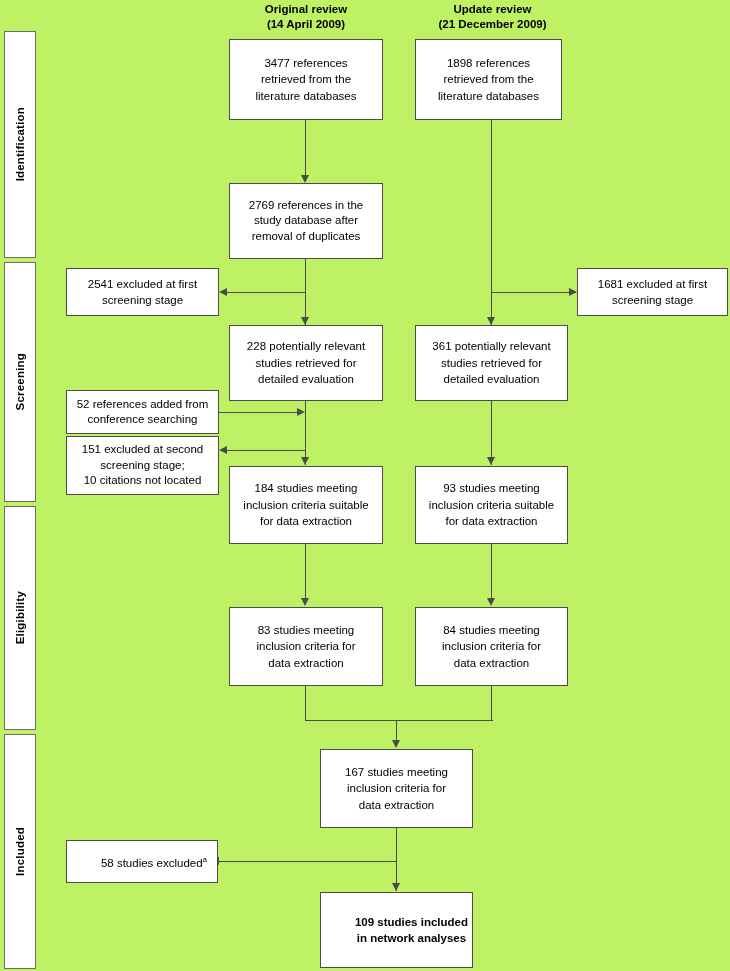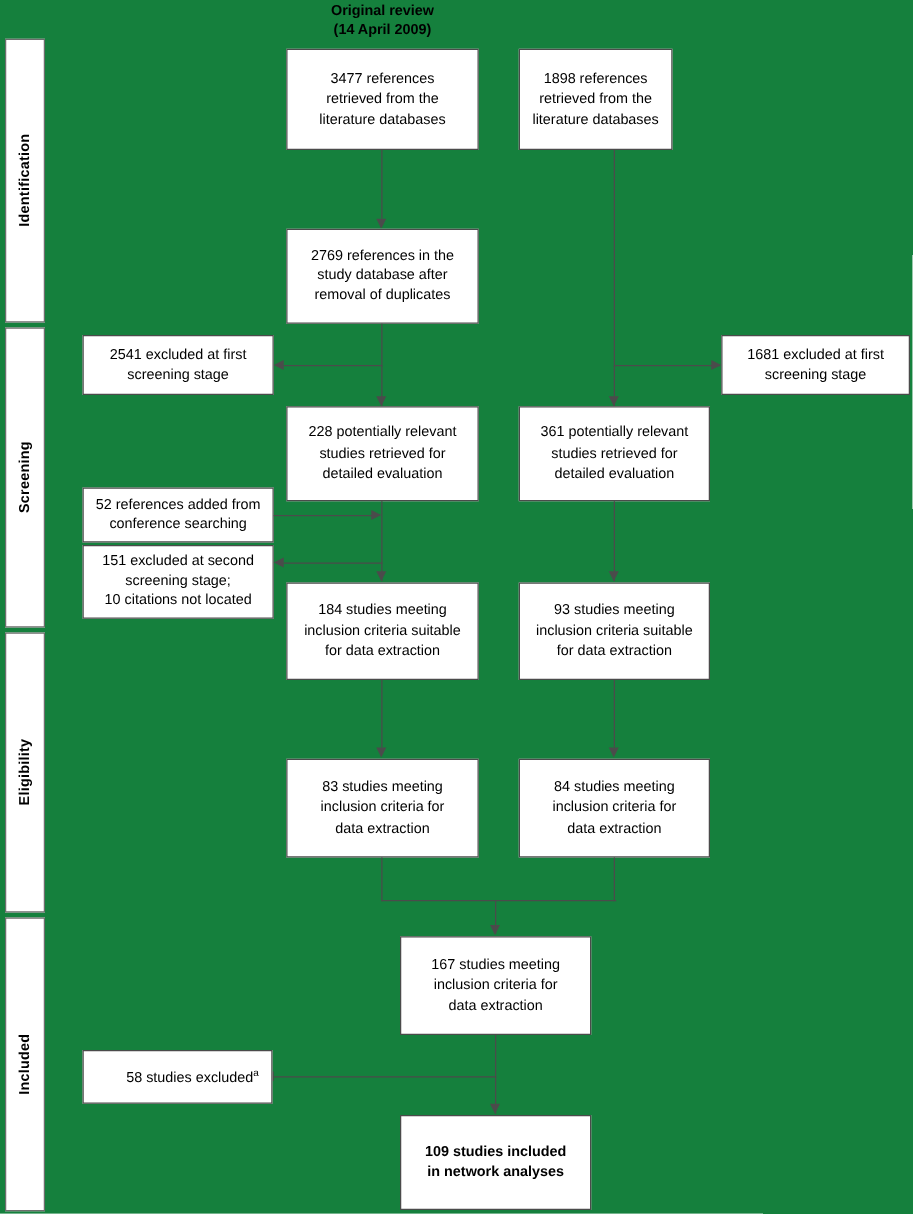--- a/index.html
+++ b/index.html
@@ -9,21 +9,21 @@
     background: #ffffff;
   }
   body {
     font-family: "Liberation Sans", sans-serif;
     color: #000000;
   }
   #diagram {
     position: relative;
     width: 730px;
     height: 971px;
-    background: #15803d;
+    background: #bef264;
     overflow: hidden;
   }
 
   
   .col-head {
     position: absolute;
     text-align: center;
     font-size: 11.5px;
     font-weight: bold;
     line-height: 15px;
@@ -38,21 +38,21 @@
     background: #ffffff;
     display: flex;
     align-items: center;
     justify-content: center;
     text-align: center;
     font-size: 11.5px;
     line-height: 16.5px;
     color: #000;
     padding: 2px 4px;
   }
-  .box.bold { font-weight: bold; }
+  .box.bold { font-weight: bold; justify-content: flex-end; }
   .box.tight { line-height: 15.5px; }
 
   
   .stage {
     position: absolute;
     box-sizing: border-box;
     border: 1.3px solid #6d6d6d;
     background: #ffffff;
     display: flex;
     align-items: center;
@@ -107,20 +107,24 @@
 </head>
 <body>
 
 <div id="diagram">
 
   <div class="col-head" style="left:229px; top:2px; width:154px;">
     <div>Original review</div>
     <div>(14 April 2009)</div>
   </div>
 
+  <div class="col-head" style="left:405px; top:2px; width:175px;">
+    <div>Update review</div>
+    <div>(21 December 2009)</div>
+  </div>
 
   <div class="stage" style="left:4px; top:31px; width:32px; height:227px;">
     <span>Identification</span>
   </div>
   <div class="stage" style="left:4px; top:262px; width:32px; height:240px;">
     <span>Screening</span>
   </div>
   <div class="stage" style="left:4px; top:506px; width:32px; height:224px;">
     <span>Eligibility</span>
   </div>
@@ -129,21 +133,21 @@
   </div>
 
   <div class="box" style="left:229px; top:39px; width:154px; height:81px;">
     <div>
       <div>3477 references</div>
       <div>retrieved from the</div>
       <div>literature databases</div>
     </div>
   </div>
 
-  <div class="box" style="left:415px; top:39px; width:123px; height:81px;">
+  <div class="box" style="left:415px; top:39px; width:147px; height:81px;">
     <div>
       <div>1898 references</div>
       <div>retrieved from the</div>
       <div>literature databases</div>
     </div>
   </div>
 
   <div class="vline" style="left:305px; top:120px; height:55px;"></div>
   <div class="arrow-down" style="left:301px; top:175px;"></div>
 

